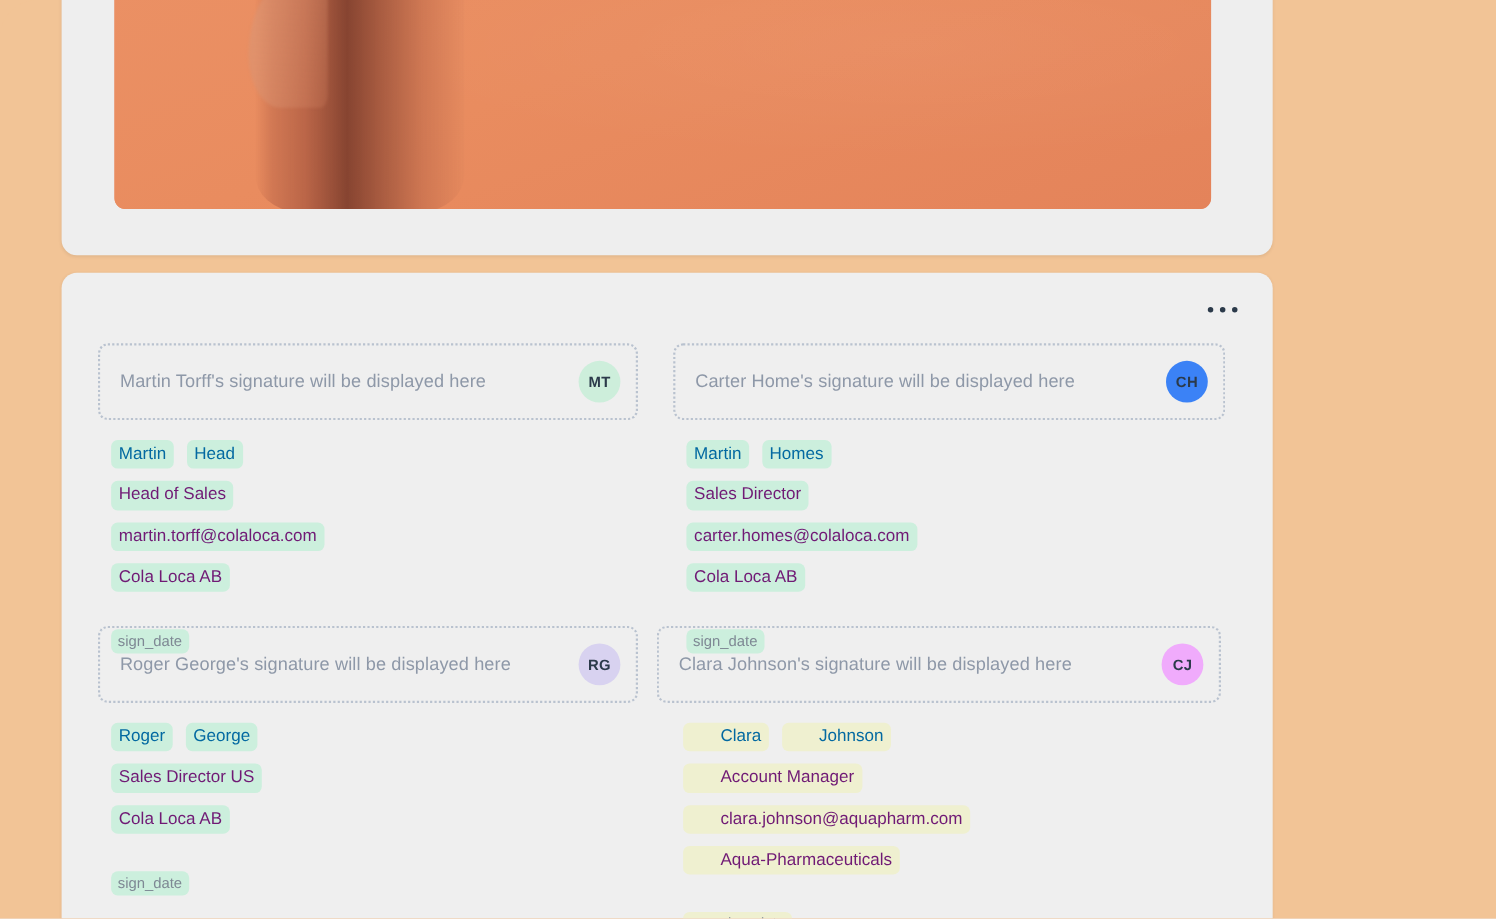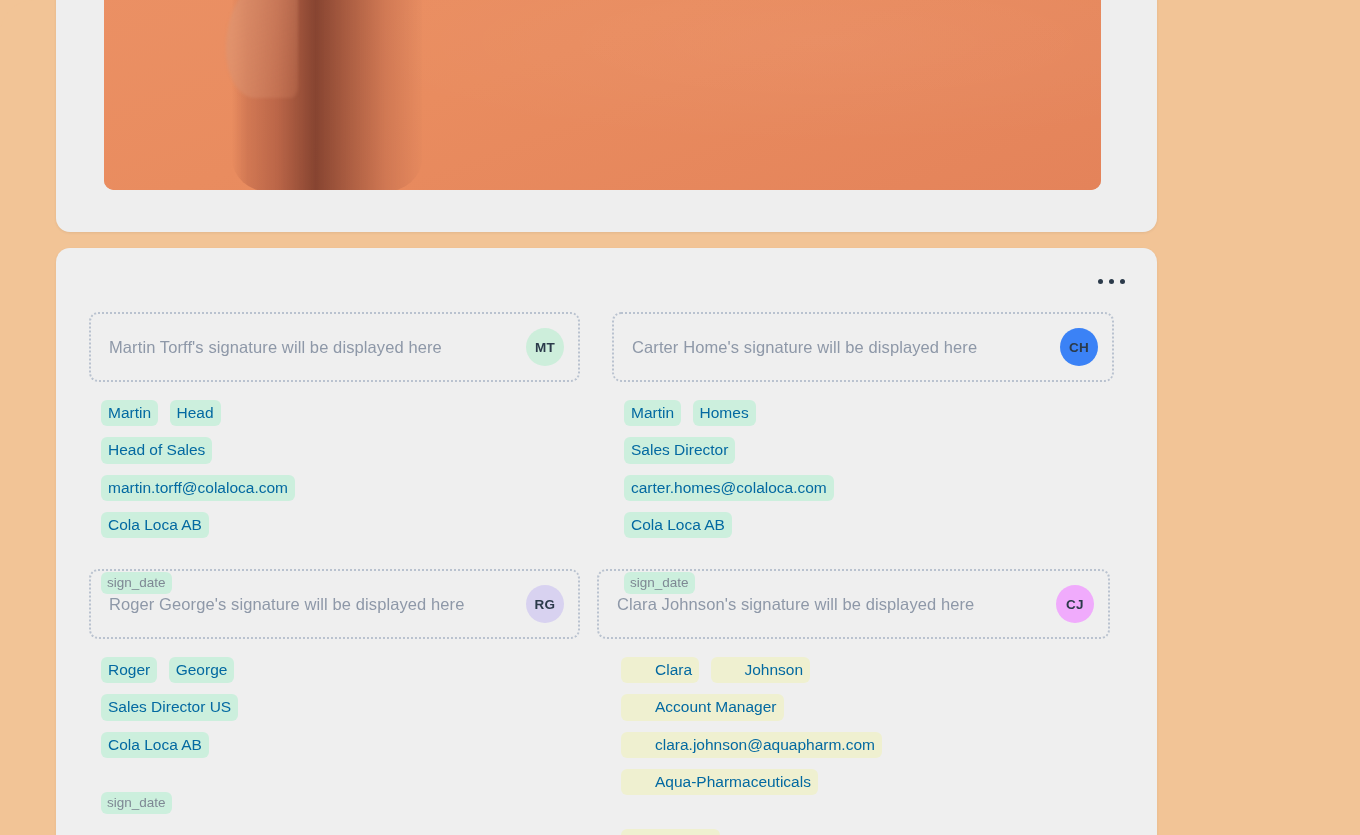--- a/index.html
+++ b/index.html
@@ -176,21 +176,21 @@
     margin-bottom: 11px;
     line-height: 1;
   }
   .field-row:last-child { margin-bottom: 0; margin-top: 34px; }
 
   .tag {
     display: inline-block;
     padding: 4px 7px;
     border-radius: 6px;
     font-size: 15.5px;
-    color: #0369a1;
+    color: #701a75;
     line-height: 1.18;
   }
 
   .tag.name {
     font-weight: 400;
     color: #0369a1;
     margin-right: 7px;
   }
 
   .tag.muted {

